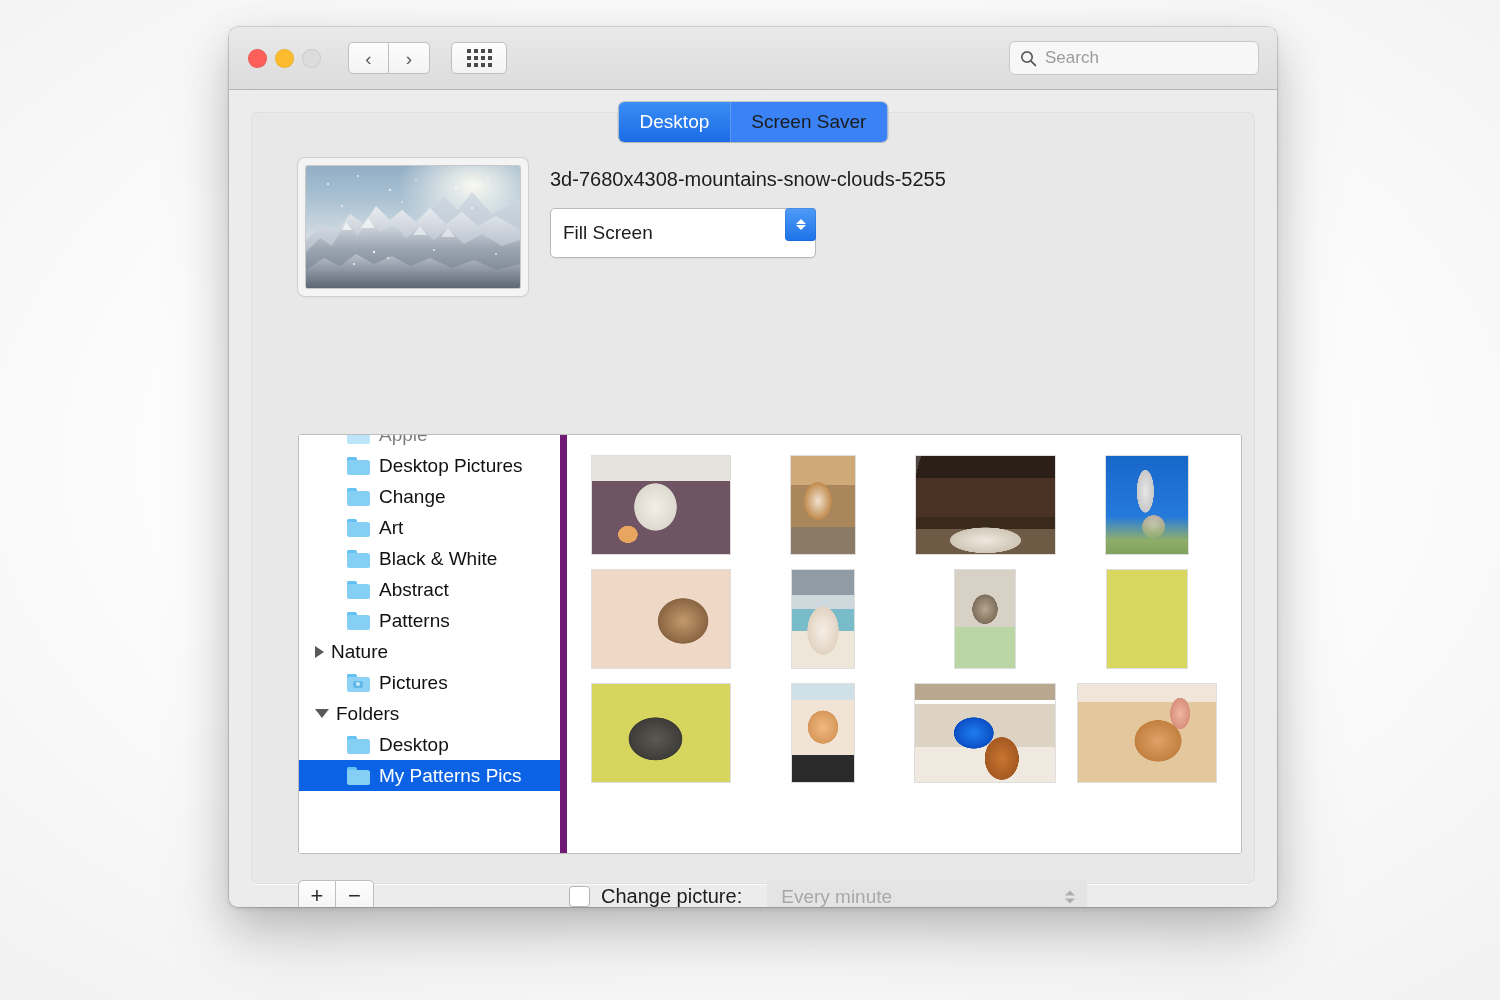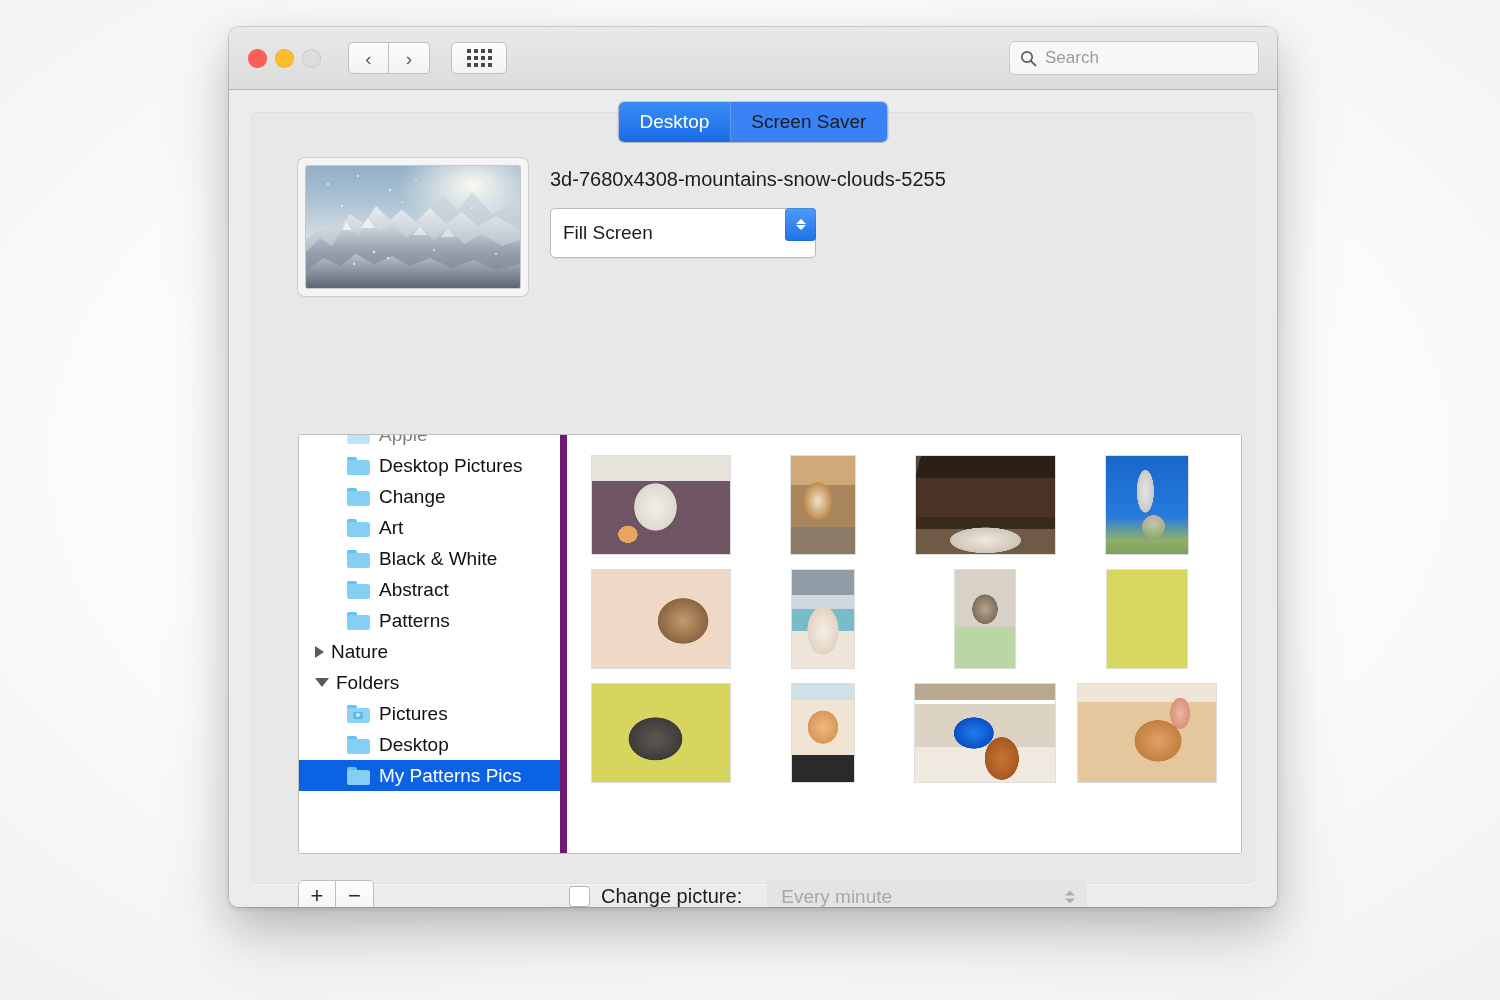--- a/index.html
+++ b/index.html
@@ -615,30 +615,30 @@
             </div>
             <div class="row indent1">
               <span class="folder"></span>
               <span>Patterns</span>
             </div>
 
             <div class="row group">
               <span class="disc"></span>
               <span>Nature</span>
             </div>
-            <div class="row group">
-              <span class="disc open"></span>
-              <span>Folders</span>
-            </div>
-
             <div class="row indent1">
               <span class="folder cam">
                 <span class="lens"></span>
               </span>
               <span>Pictures</span>
+            </div>
+
+            <div class="row group">
+              <span class="disc open"></span>
+              <span>Folders</span>
             </div>
             <div class="row indent1">
               <span class="folder"></span>
               <span>Desktop</span>
             </div>
             <div class="row indent1 selected">
               <span class="folder"></span>
               <span>My Patterns Pics</span>
             </div>
 

